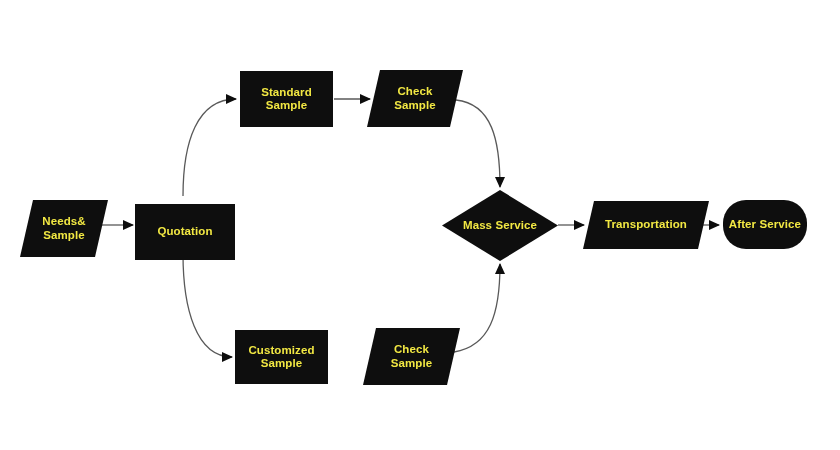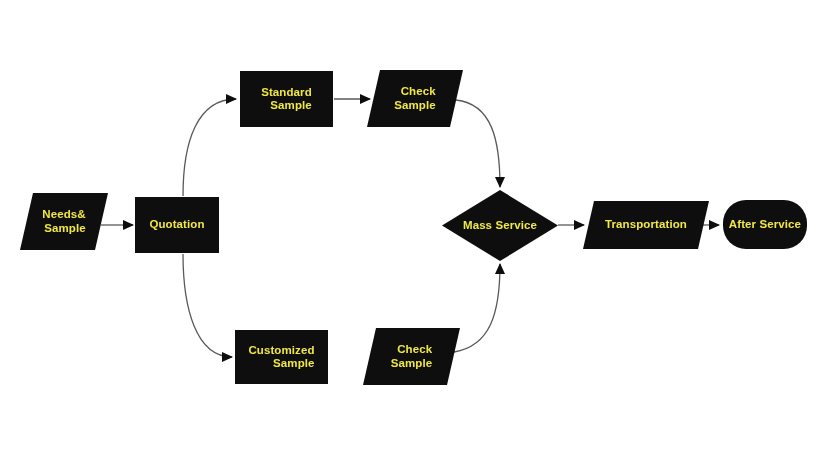--- a/index.html
+++ b/index.html
@@ -29,21 +29,20 @@
     justify-content: center;
     text-align: center;
   }
   .lbl {
     color: #F2E843;
     font-weight: 700;
     font-size: 11.5px;
     line-height: 13.5px;
     white-space: pre-line;
     letter-spacing: 0.1px;
-    text-align: right;
   }
   .rect {  }
   .para13 {
     clip-path: polygon(13px 0, 100% 0, calc(100% - 13px) 100%, 0 100%);
   }
   .para11 {
     clip-path: polygon(11px 0, 100% 0, calc(100% - 11px) 100%, 0 100%);
   }
   .diamond {
     clip-path: polygon(50% 0, 100% 50%, 50% 100%, 0 50%);
@@ -68,26 +67,26 @@
       <path d="M 183 196 C 183 142 197 99 236 99" marker-end="url(#arw)"></path>
       <path d="M 183 254 C 183 308 196 357 232 357" marker-end="url(#arw)"></path>
       <path d="M 334 99 L 370 99" marker-end="url(#arw)"></path>
       <path d="M 456 100 C 492 104 500 140 500 187" marker-end="url(#arw)"></path>
       <path d="M 454 352 C 490 346 500 314 500 264" marker-end="url(#arw)"></path>
       <path d="M 558 225 L 584 225" marker-end="url(#arw)"></path>
       <path d="M 700 225 L 719 225" marker-end="url(#arw)"></path>
     </g>
   </svg>
 
-  <div class="node para13" style="left:20px; top:193px; width:88px; height:57px;">
+  <div class="node para13" style="left:20px; top:200px; width:88px; height:57px;">
     <span class="lbl">Needs&amp;
 Sample</span>
   </div>
 
-  <div class="node rect" style="left:135px; top:197px; width:84px; height:56px;">
+  <div class="node rect" style="left:135px; top:204px; width:100px; height:56px;">
     <span class="lbl">Quotation</span>
   </div>
 
   <div class="node rect" style="left:240px; top:71px; width:93px; height:56px;">
     <span class="lbl">Standard
 Sample</span>
   </div>
 
   <div class="node para13" style="left:367px; top:70px; width:96px; height:57px;">
     <span class="lbl">Check

